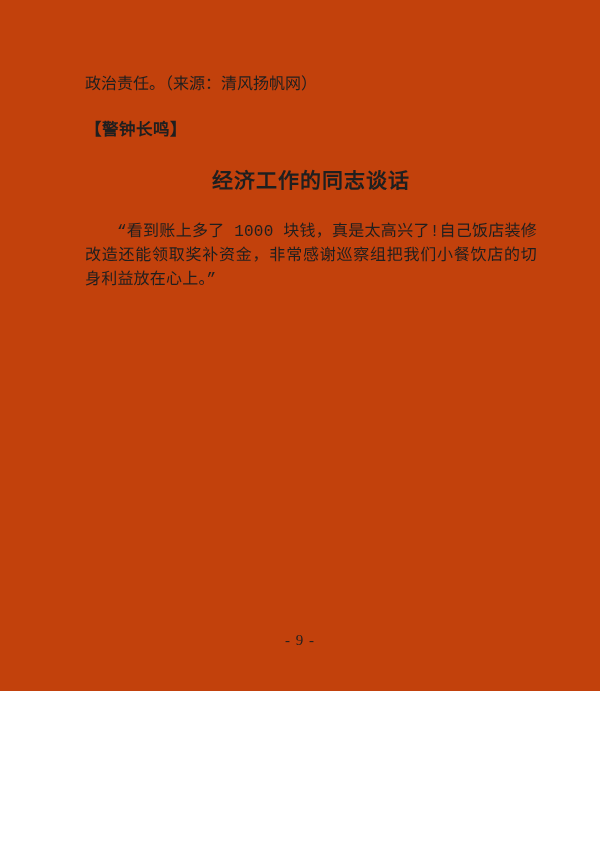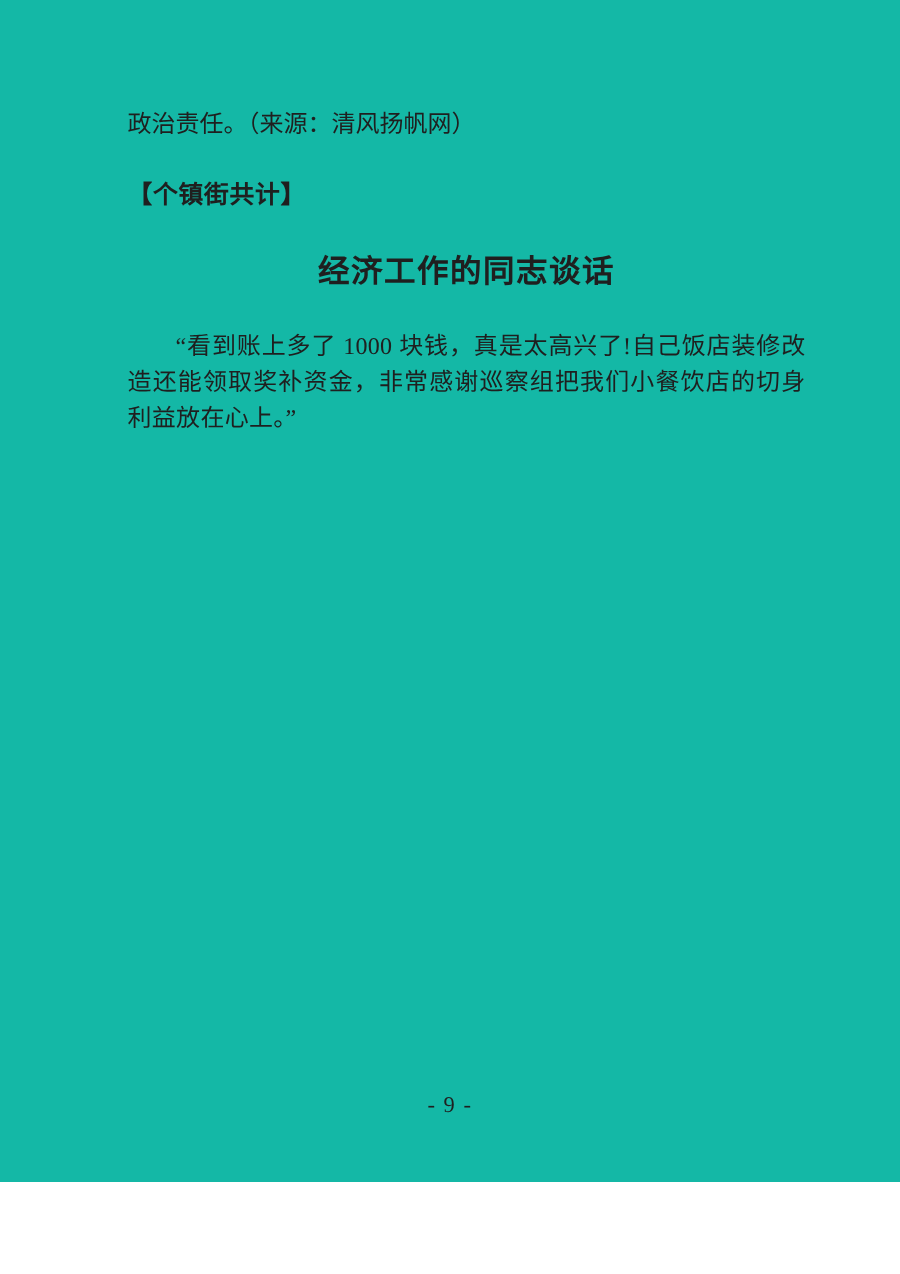--- a/index.html
+++ b/index.html
@@ -3,22 +3,22 @@
 <meta charset="utf-8">
 <style>
   html, body {
     margin: 0;
     padding: 0;
     background: #ffffff;
   }
   .page {
     position: relative;
     width: 600px;
-    height: 788px;
-    background: #14b8a6;
+    height: 691px;
+    background: #c2410c;
     box-sizing: border-box;
     padding: 72px 63px 0 85px;
     font-family: "Liberation Serif", "DejaVu Serif", serif;
     color: #1f1f1f;
     overflow: hidden;
   }
   .continuation {
     margin: 0;
     font-size: 16px;
     line-height: 24px;
@@ -42,40 +42,41 @@
   .article-body {
     margin-top: 26px;
   }
   .article-body p {
     margin: 0;
     font-size: 16px;
     line-height: 24.2px;
     text-align: justify;
     text-indent: 2em;
     letter-spacing: 0.2px;
+    font-family: Liberation Mono, monospace;
   }
   .page-number {
     position: absolute;
     left: 0;
     right: 0;
     bottom: 42px;
     text-align: center;
     font-size: 15px;
     line-height: 18px;
     letter-spacing: 1px;
   }
 </style>
 </head>
 <body>
 
 <div class="page">
 
   <p class="continuation">政治责任。（来源：清风扬帆网）</p>
 
-  <p class="section-header">【个镇街共计】</p>
+  <p class="section-header">【警钟长鸣】</p>
 
   <h1 class="article-title">经济工作的同志谈话</h1>
 
   <div class="article-body">
     <p>“看到账上多了 1000 块钱，真是太高兴了!自己饭店装修改造还能领取奖补资金，非常感谢巡察组把我们小餐饮店的切身利益放在心上。”</p>
   </div>
 
   <div class="page-number">- 9 -</div>
 
 </div>

